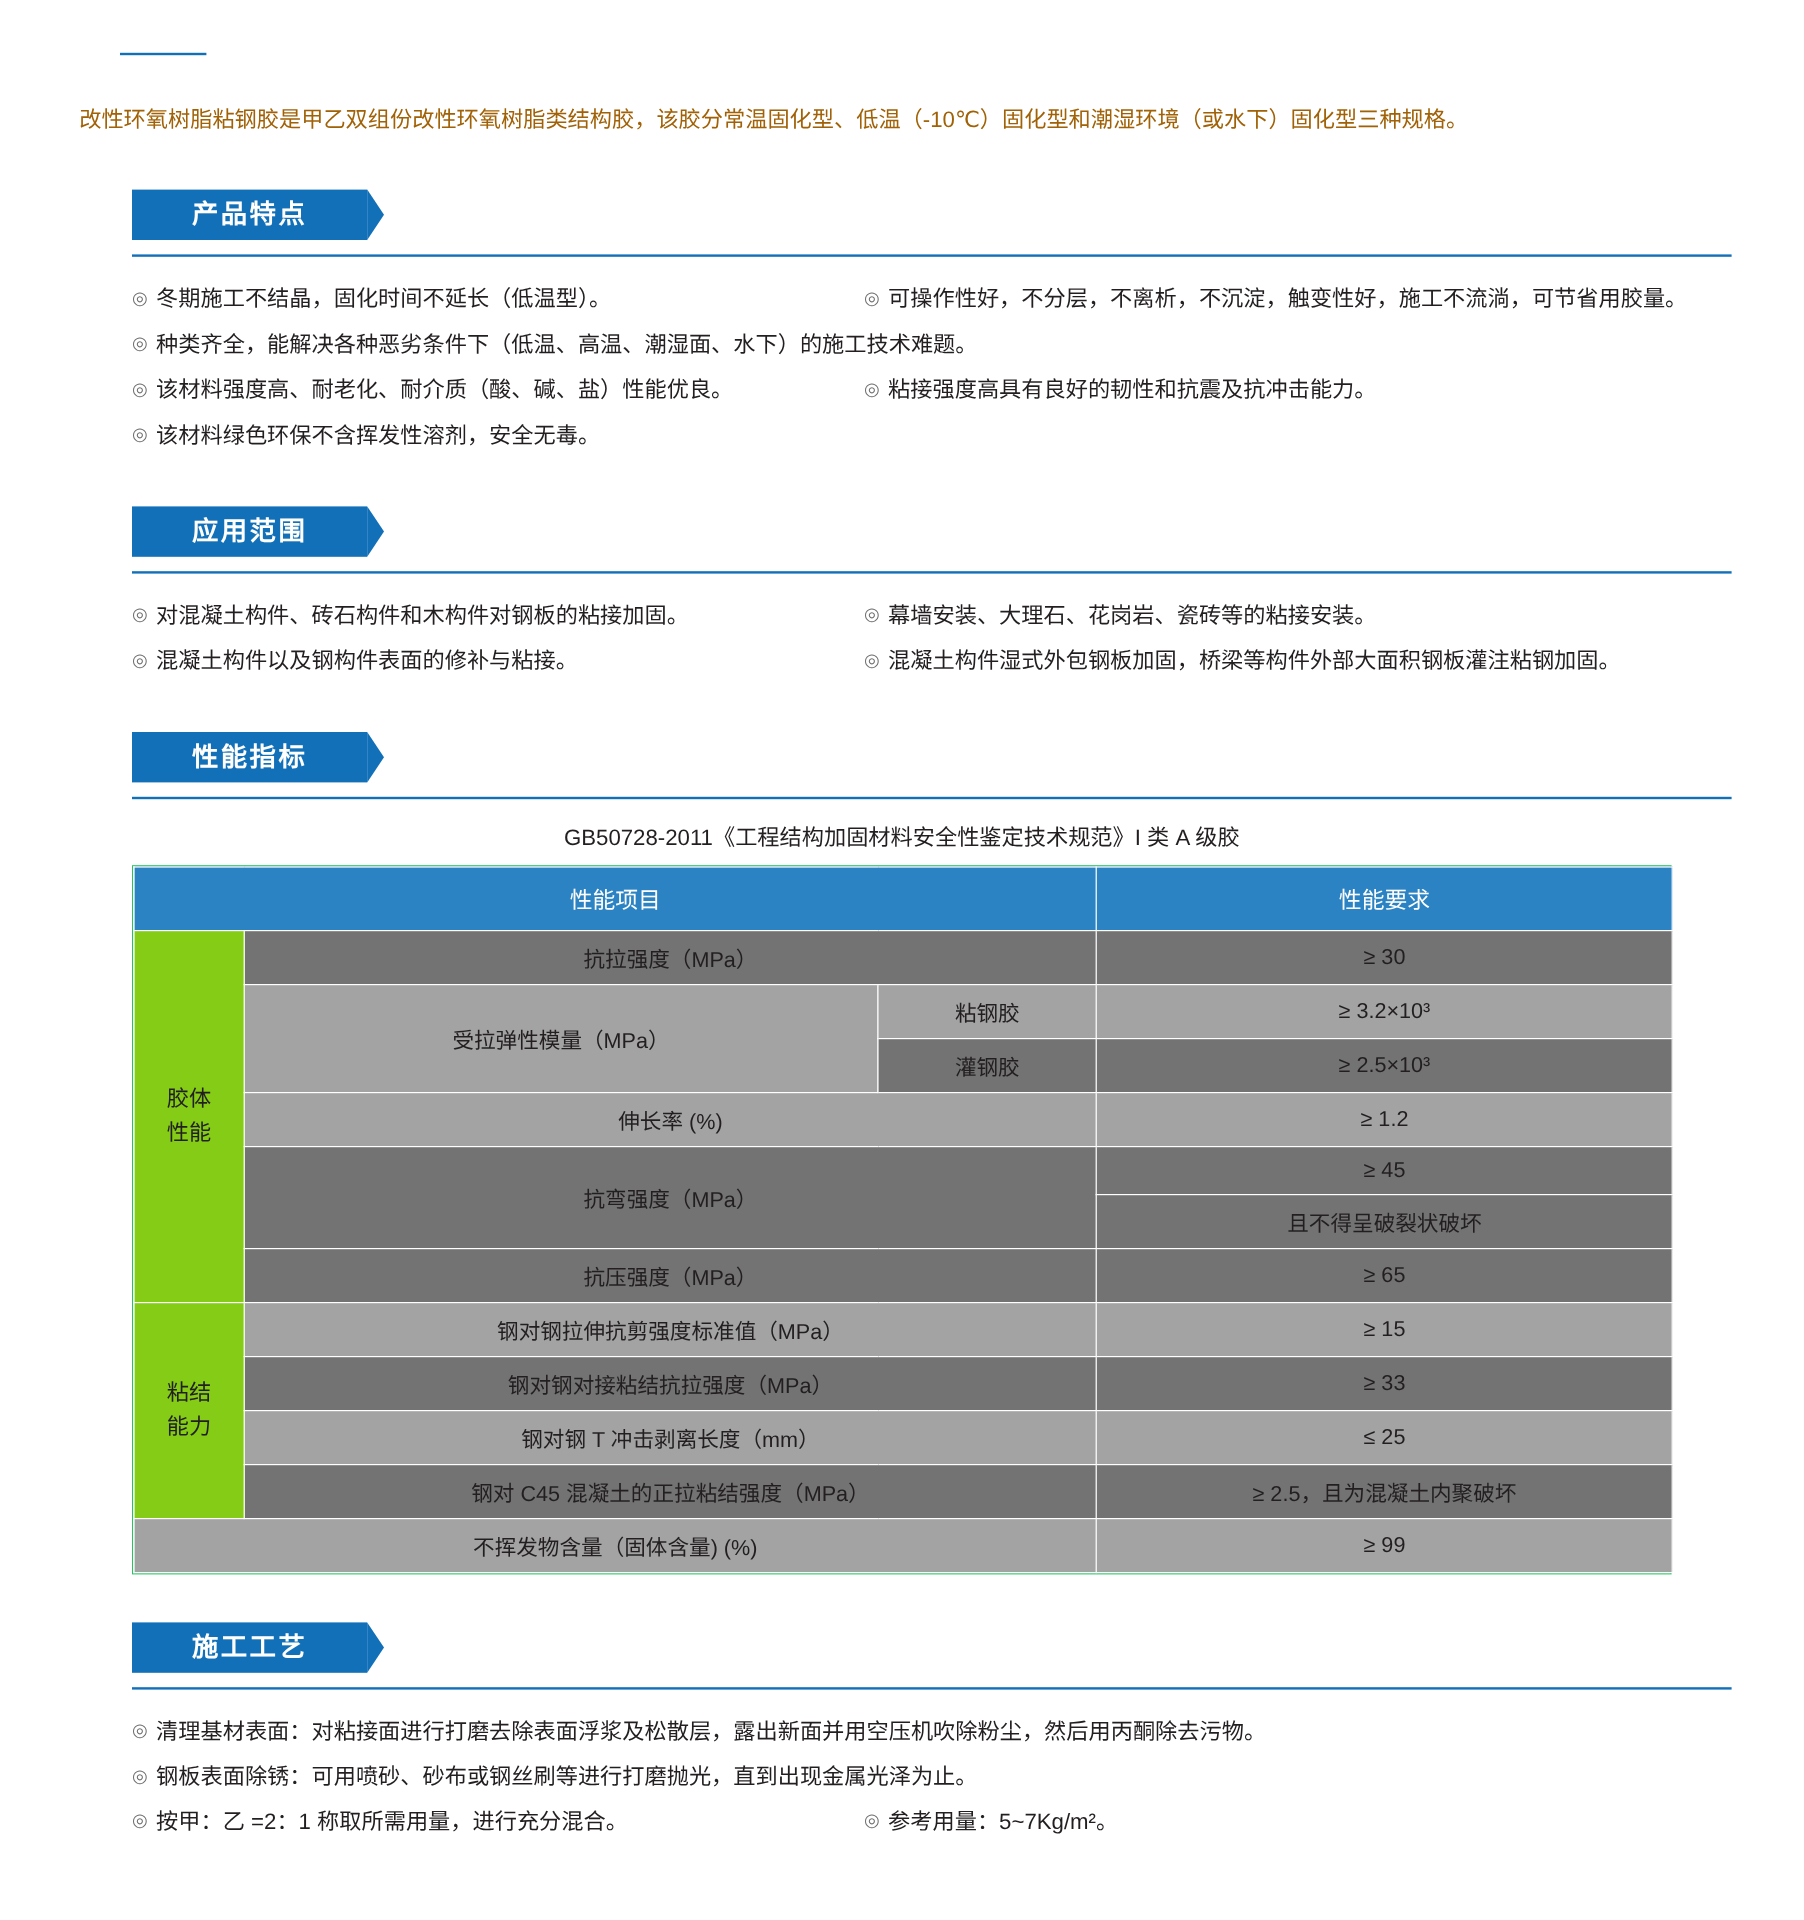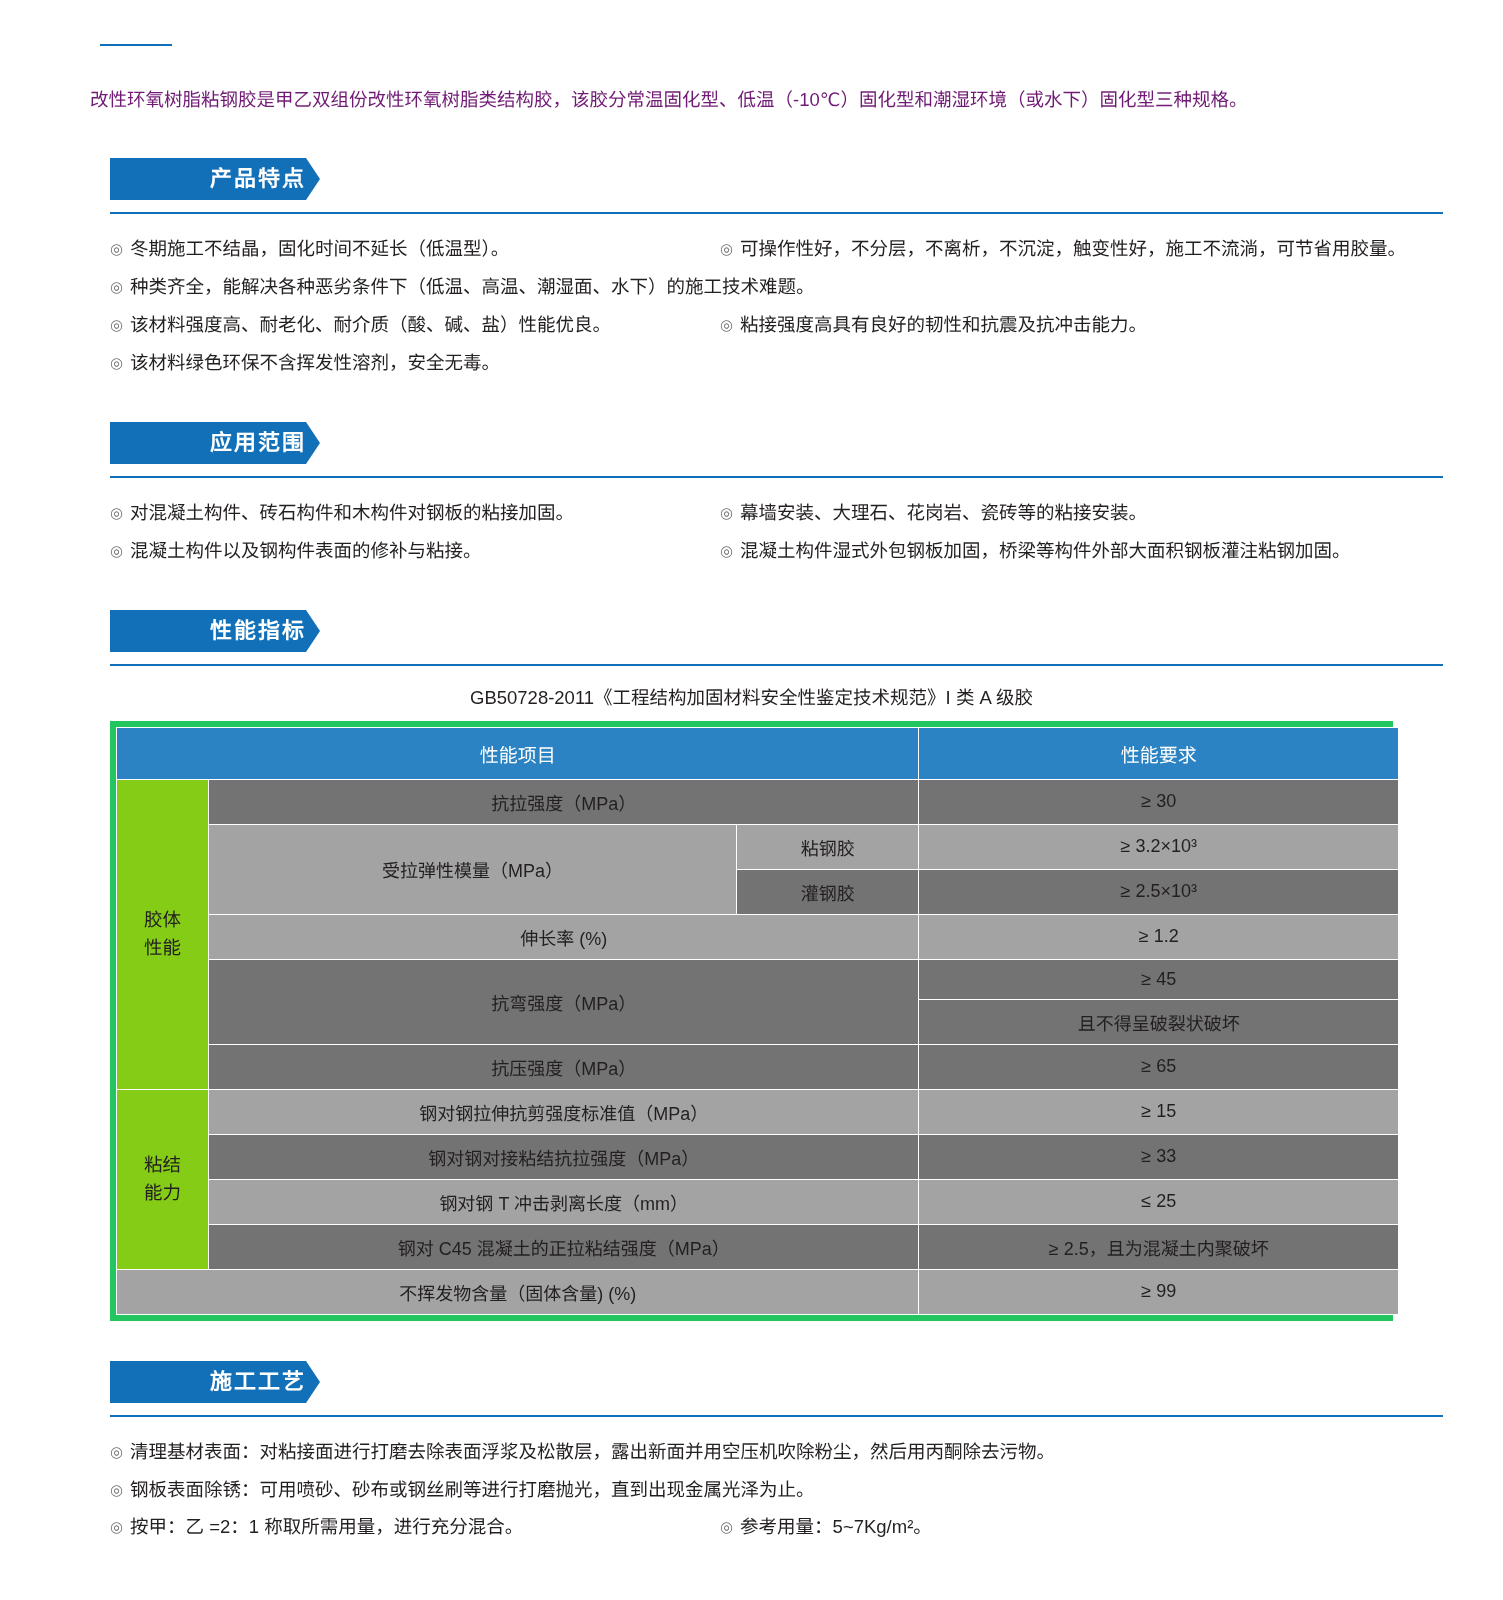--- a/index.html
+++ b/index.html
@@ -36,24 +36,24 @@
   .title-rule {
     width: 72px;
     height: 2px;
     background: #1270b8;
     margin-top: 26px;
   }
 
   
   .intro {
     margin-top: 36px;
-    padding: 0 60px 0 90px;
+    padding: 0 60px 0 66px;
     font-size: 18.5px;
     line-height: 1.95;
-    color: #701a75;
+    color: #a16207;
   }
   .intro p { margin: 0; }
 
   
   .section-head {
     position: relative;
     margin: 40px 0 14px 110px;
     height: 42px;
     width: 196px;
   }
@@ -74,21 +74,21 @@
     border-bottom: 21px solid transparent;
     border-left: 14px solid #1270b8;
   }
   .section-head .label {
     position: absolute;
     left: 0;
     top: 0;
     width: 196px;
     height: 42px;
     line-height: 42px;
-    text-align: right;
+    text-align: center;
     color: #ffffff;
     font-size: 22px;
     font-weight: bold;
     letter-spacing: 2px;
     z-index: 2;
   }
   .head-underline {
     height: 2px;
     background: #1270b8;
     margin: -2px 60px 0 110px;
@@ -151,21 +151,21 @@
   }
   td.grp {
     background: #84cc16;
     width: 92px;
     font-size: 18.5px;
     line-height: 1.5;
   }
   td.lightrow { background: #737373; }
   td.whiterow { background: #a3a3a3; }
   .tbl-outer {
-    border: 6px solid #22c55e;
+    border: 1px solid #22c55e;
     width: 1283px;
     margin: 0 auto;
   }
 </style>
 </head>
 <body>
 
 <div class="page">
 
   <div class="title-block">

